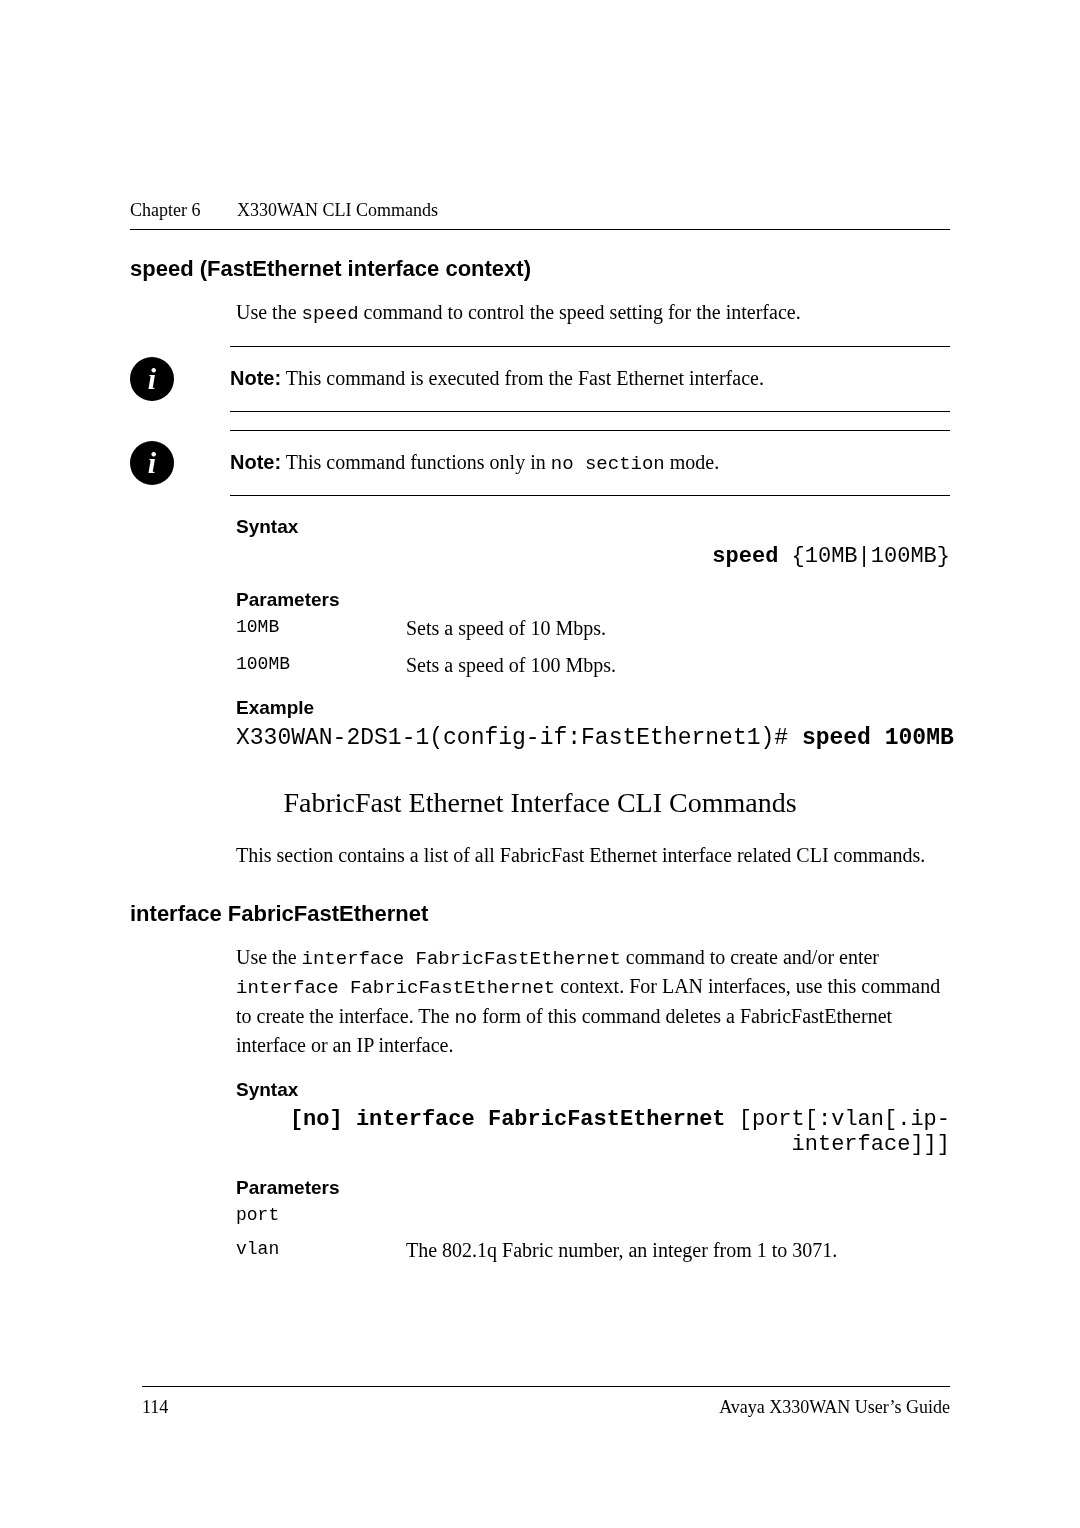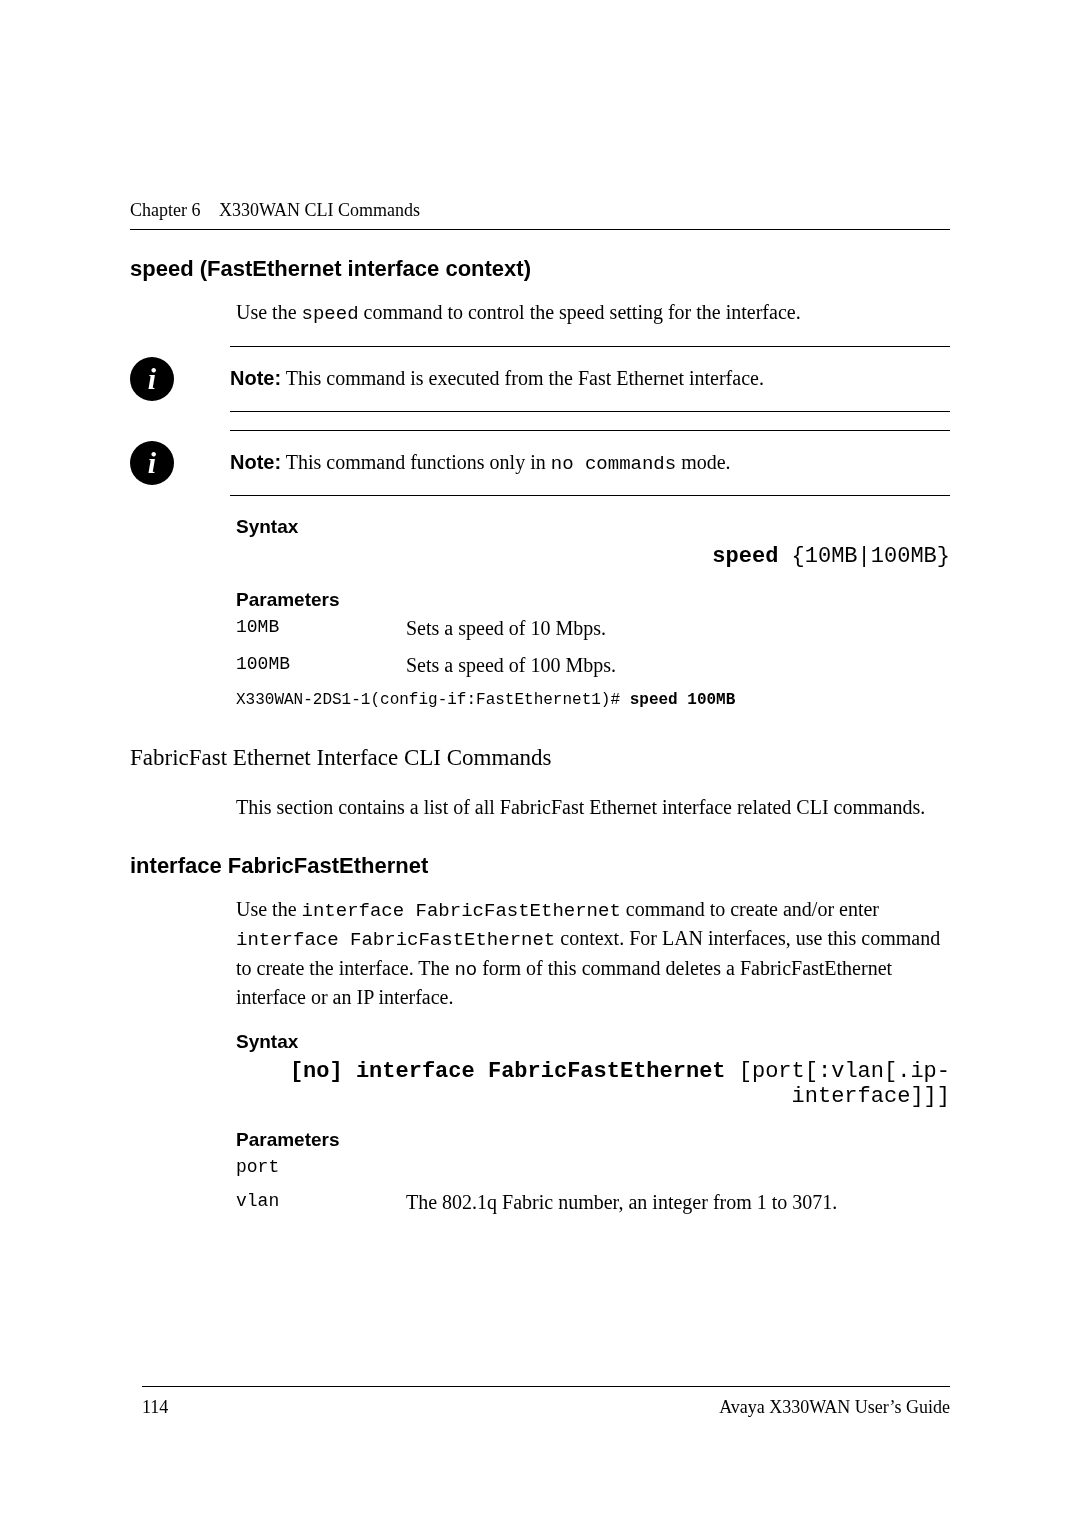--- a/index.html
+++ b/index.html
@@ -11,21 +11,21 @@
     font-family: "Palatino Linotype", "Book Antiqua", Palatino, Georgia, serif;
     color: #000;
     position: relative;
     box-sizing: border-box;
     padding: 200px 130px 0 130px;
   }
   .header-row {
     font-size: 18px;
     margin-bottom: 8px;
   }
-  .header-row .ch { margin-right: 14px; font-family: Liberation Serif, serif; }
+  .header-row .ch { margin-right: 32px; font-family: Liberation Serif, serif; }
   .hr { border: none; border-top: 1.6px solid #000; margin: 0 0 26px 0; }
   .sec-hr { border: none; border-top: 1.2px solid #000; margin: 0; }
 
   .h2 {
     font-family: Arial, Helvetica, sans-serif;
     font-weight: 700;
     font-size: 22px;
     margin: 0 0 16px 0;
   }
   .h2b {
@@ -36,40 +36,41 @@
   }
   .h3 {
     font-family: Liberation Sans, sans-serif;
     font-weight: 700;
     font-size: 19px;
     margin: 20px 0 6px 0;
   }
   .big-h {
     font-family: "Palatino Linotype", "Book Antiqua", Palatino, Georgia, serif;
     font-weight: 400;
-    font-size: 23px;
+    font-size: 28px;
     margin: 36px 0 22px 0;
+    text-align: center;
   }
   .indent { margin-left: 106px; }
   .body-p {
     font-size: 20px;
     line-height: 1.4;
     margin: 16px 0 16px 0;
   }
   .syntax-line {
     font-family: "Courier New", Courier, monospace;
     font-size: 22px;
     margin: 0 0 8px 8px;
     text-align: right;
   }
   .syntax-line .kw { font-weight: 700; }
   .mono { font-family: "Courier New", Courier, monospace; font-size: 19px; }
   .example-line {
     font-family: "Courier New", Courier, monospace;
-    font-size: 16px;
+    font-size: 23px;
     margin: 4px 0 0 0;
     white-space: nowrap;
   }
   .example-line .bold { font-weight: 700; }
 
   .param-row {
     display: flex;
     font-size: 20px;
     margin: 6px 0 14px 0;
   }
@@ -152,21 +153,21 @@
 
 <div class="note-block">
   <div class="note-rule-wrap">
       <hr class="sec-hr">
     </div>
   <div class="note-inner">
     <div class="note-icon">i</div>
     <div class="note-text">
       <span class="note-bold">Note:</span>
       <span> </span>
-      <span>This command functions only in </span><span class="mono">no commands</span><span> mode.</span>
+      <span>This command functions only in </span><span class="mono">no section</span><span> mode.</span>
     </div>
   </div>
   <div class="note-rule-wrap">
       <hr class="sec-hr">
     </div>
 </div>
 
 <div class="indent">
   <div class="h3">Syntax</div>
   <p class="syntax-line">
@@ -176,20 +177,21 @@
   <div class="h3">Parameters</div>
   <div class="param-row">
     <div class="pname">10MB</div>
     <div class="pdesc">Sets a speed of 10 Mbps.</div>
   </div>
   <div class="param-row">
     <div class="pname">100MB</div>
     <div class="pdesc">Sets a speed of 100 Mbps.</div>
   </div>
 
+  <div class="h3">Example</div>
   <p class="example-line">
     <span>X330WAN-2DS1-1(config-if:FastEthernet1)# </span><span class="bold">speed 100MB</span>
   </p>
 </div>
 
 <div class="big-h">FabricFast Ethernet Interface CLI Commands</div>
 <div class="indent">
   <p class="body-p">This section contains a list of all FabricFast Ethernet interface related CLI commands.</p>
 </div>
 

